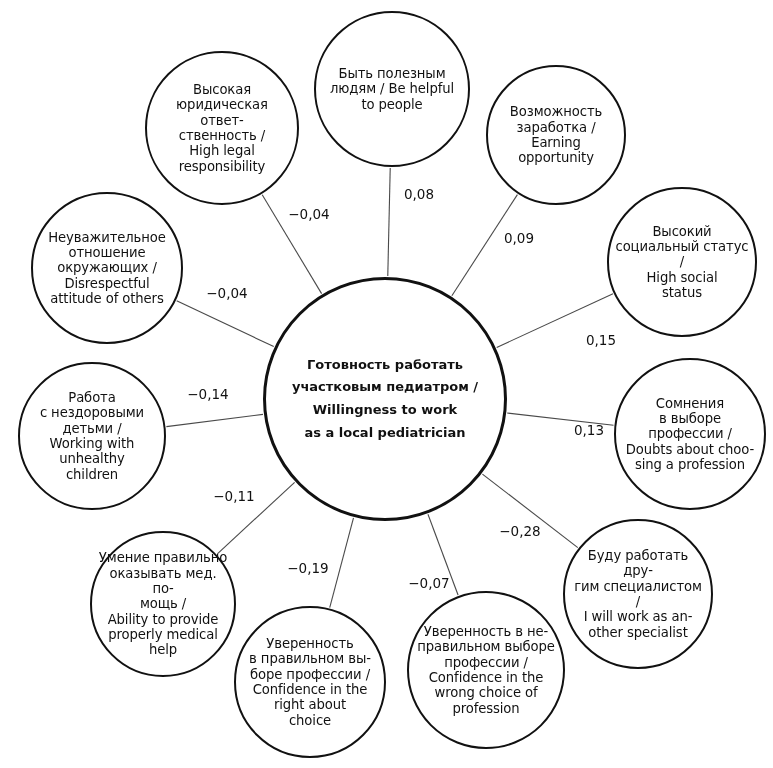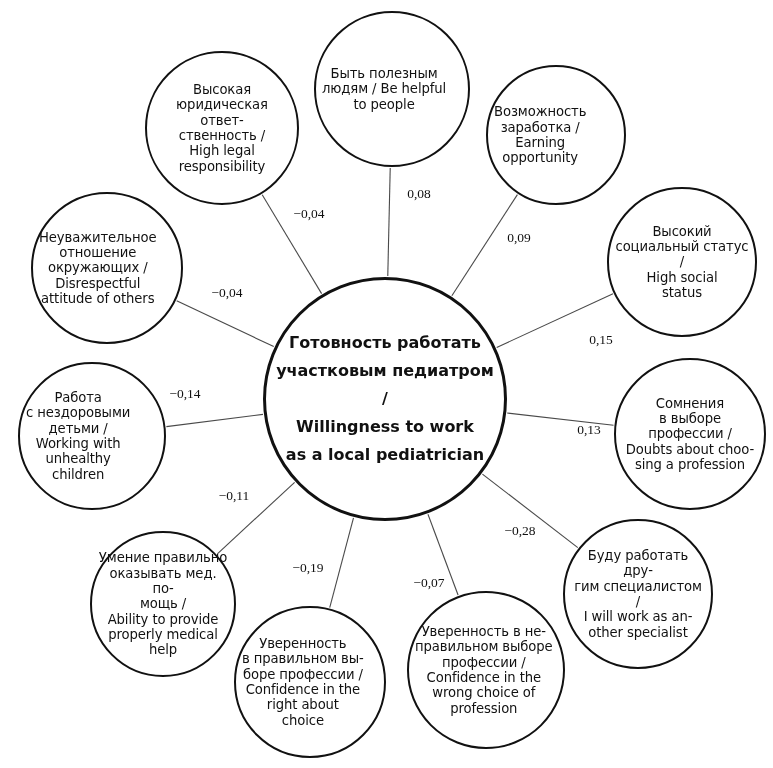--- a/index.html
+++ b/index.html
@@ -25,48 +25,48 @@
     height: 768px;
   }
   .node {
     position: absolute;
     border-radius: 50%;
     border: 2px solid #111111;
     background: #ffffff;
     box-sizing: border-box;
     display: flex;
     align-items: center;
+    justify-content: center;
     text-align: center;
     color: #111111;
   }
   .node .node-label {
     display: block;
     white-space: pre-line;
     line-height: 1.16;
     padding: 0 6px;
   }
   .node.satellite {
     font-size: 13.2px;
     letter-spacing: -0.1px;
   }
   .node.center {
     border-width: 3px;
-    font-size: 16px;
+    font-size: 13px;
     font-weight: bold;
   }
   .node.center .node-label {
     line-height: 1.75;
   }
   .edge-label {
     position: absolute;
     font-size: 13.5px;
     color: #111111;
     white-space: nowrap;
     transform: translate(-50%, -50%);
-    font-family: Liberation Serif, serif;
   }
 </style>
 </head>
 <body>
 
 <div id="diagram-root">
   <svg id="edge-layer" viewBox="0 0 773 768" xmlns="http://www.w3.org/2000/svg">
       <line x1="387.7767115425266" y1="276.0313459738231" x2="390.2165836434179" y2="167.97986722006485" stroke="#4a4a4a" stroke-width="1.1"></line>
       <line x1="451.8685418721925" y1="295.76435640784314" x2="517.4010855859701" y2="194.59130646376533" stroke="#4a4a4a" stroke-width="1.1"></line>
       <line x1="496.690008400064" y1="347.47969309492" x2="612.9882874926434" y2="293.8336855673665" stroke="#4a4a4a" stroke-width="1.1"></line>
@@ -147,21 +147,21 @@
     </div>
     <div class="edge-label" style="left: 234px; top: 496px;">−0,11</div>
     <div class="node satellite" style="left: 18px; top: 362px; width: 148px; height: 148px;">
       <span class="node-label">Работа
 с нездоровыми
 детьми /
 Working with
 unhealthy
 children</span>
     </div>
-    <div class="edge-label" style="left: 185px; top: 394px;">−0,14</div>
+    <div class="edge-label" style="left: 208px; top: 394px;">−0,14</div>
     <div class="node satellite" style="left: 31px; top: 192px; width: 152px; height: 152px;">
       <span class="node-label">Неуважительное
 отношение
 окружающих /
 Disrespectful
 attitude of others</span>
     </div>
     <div class="edge-label" style="left: 227px; top: 293px;">−0,04</div>
     <div class="node satellite" style="left: 145px; top: 51px; width: 154px; height: 154px;">
       <span class="node-label">Высокая

